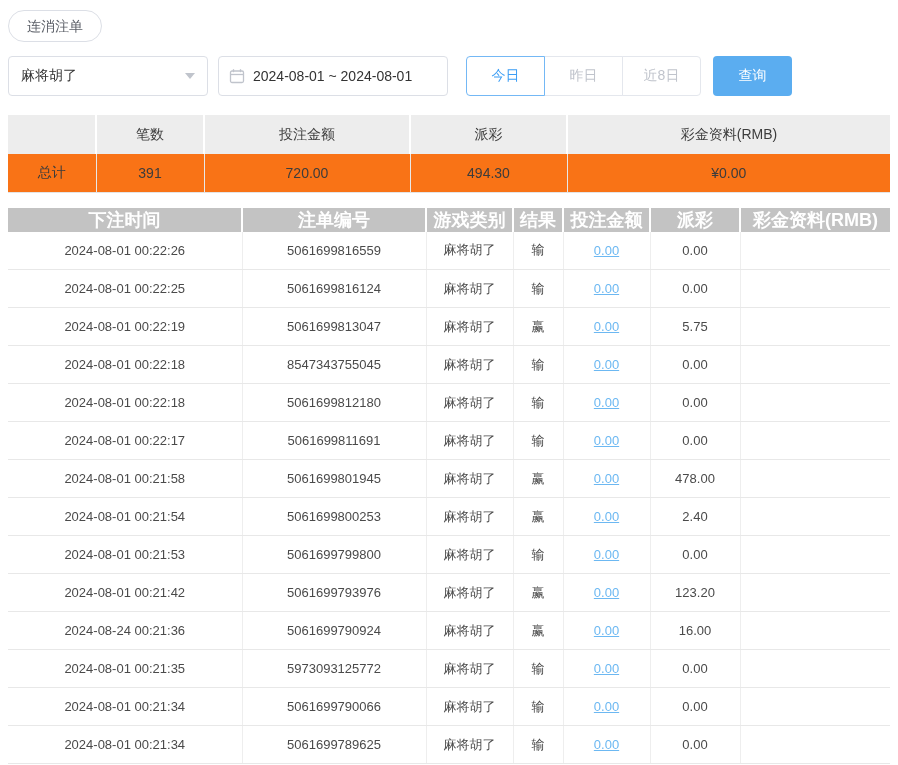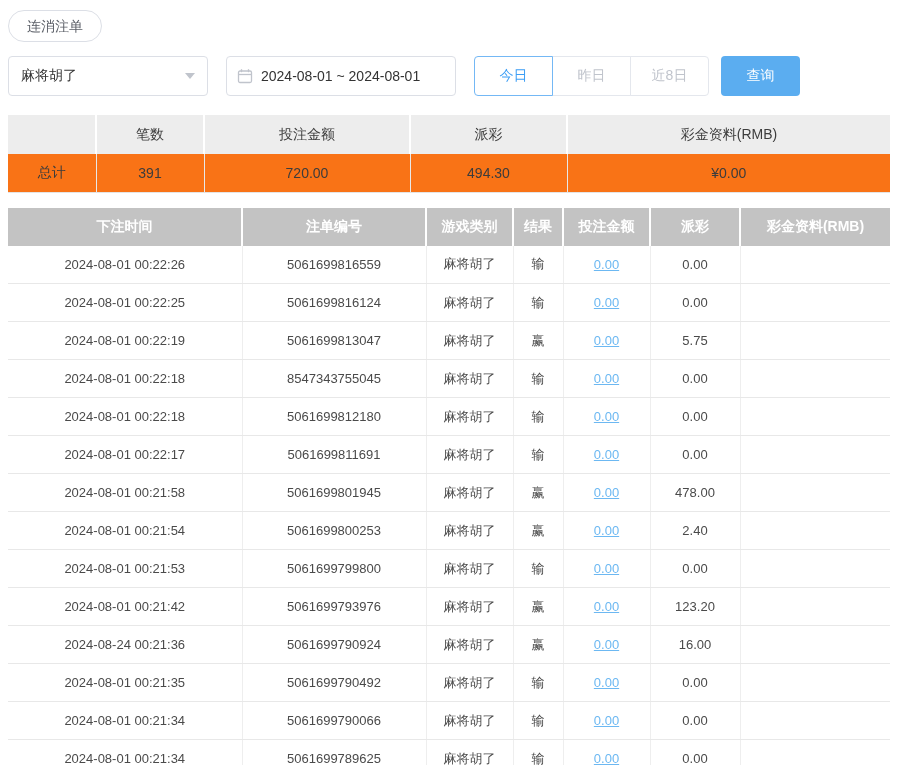--- a/index.html
+++ b/index.html
@@ -21,21 +21,21 @@
   .select-box {
     width: 200px; height: 40px; border: 1px solid #dcdfe6; border-radius: 4px;
     display: flex; align-items: center; justify-content: space-between;
     padding: 0 12px; font-size: 14px; color: #333; cursor: pointer; background: #fff;
   }
   .caret-down {
     width: 0; height: 0; border-left: 5px solid transparent;
     border-right: 5px solid transparent; border-top: 6px solid #c0c4cc;
   }
   .date-box {
-    margin-left: 18px; width: 230px; height: 40px; border: 1px solid #dcdfe6;
+    margin-left: 10px; width: 230px; height: 40px; border: 1px solid #dcdfe6;
     border-radius: 4px; display: flex; align-items: center; gap: 8px;
     padding: 0 10px; font-size: 14px; color: #333; background: #fff; cursor: pointer;
   }
   .cal-icon { flex: 0 0 auto; display: inline-flex; }
   .btn-group { display: flex; margin-left: 18px; }
   .qbtn {
     width: 79px; height: 40px; background: #fff; border: 1px solid #e4e7ed;
     color: #c0c4cc; font-size: 14px; margin-left: -1px; cursor: pointer; position: relative;
   }
   .qbtn:first-child { border-radius: 4px 0 0 4px; margin-left: 0; }
@@ -58,22 +58,22 @@
   }
   .summary-table th:last-child { border-right: none; }
   .summary-table td {
     height: 38px; font-size: 14px; color: #3c3c3c; background: #f97316;
     border-right: 1px solid #e8e8e8; border-bottom: 1px solid #e4e4e4;
   }
   .summary-table td:last-child { border-right: none; }
 
   
   .bet-table th {
-    background: #c3c3c3; color: #fff; font-weight: bold; font-size: 14px;
-    height: 38px; border-right: 2px solid #fff;
+    background: #c3c3c3; color: #fff; font-weight: bold; font-size: 18px;
+    height: 22px; border-right: 2px solid #fff;
   }
   .bet-table th:last-child { border-right: none; }
   .bet-table td {
     height: 38px; font-size: 13px; color: #4a4a4a;
     border-right: 1px solid #eeeeee; border-bottom: 1px solid #e8e8e8;
   }
   .bet-table td:last-child { border-right: none; }
   .bet-table a.amount-link { color: #6cb8f2; text-decoration: underline; cursor: pointer; }
 </style>
 </head>
@@ -289,21 +289,21 @@
       <td>赢</td>
       <td>
         <a class="amount-link">0.00</a>
       </td>
       <td>16.00</td>
       <td></td>
     </tr>
 
     <tr>
       <td>2024-08-01 00:21:35</td>
-      <td>5061699790492</td>
+      <td>5973093125772</td>
       <td>麻将胡了</td>
       <td>输</td>
       <td>
         <a class="amount-link">0.00</a>
       </td>
       <td>0.00</td>
       <td></td>
     </tr>
 
     <tr>

